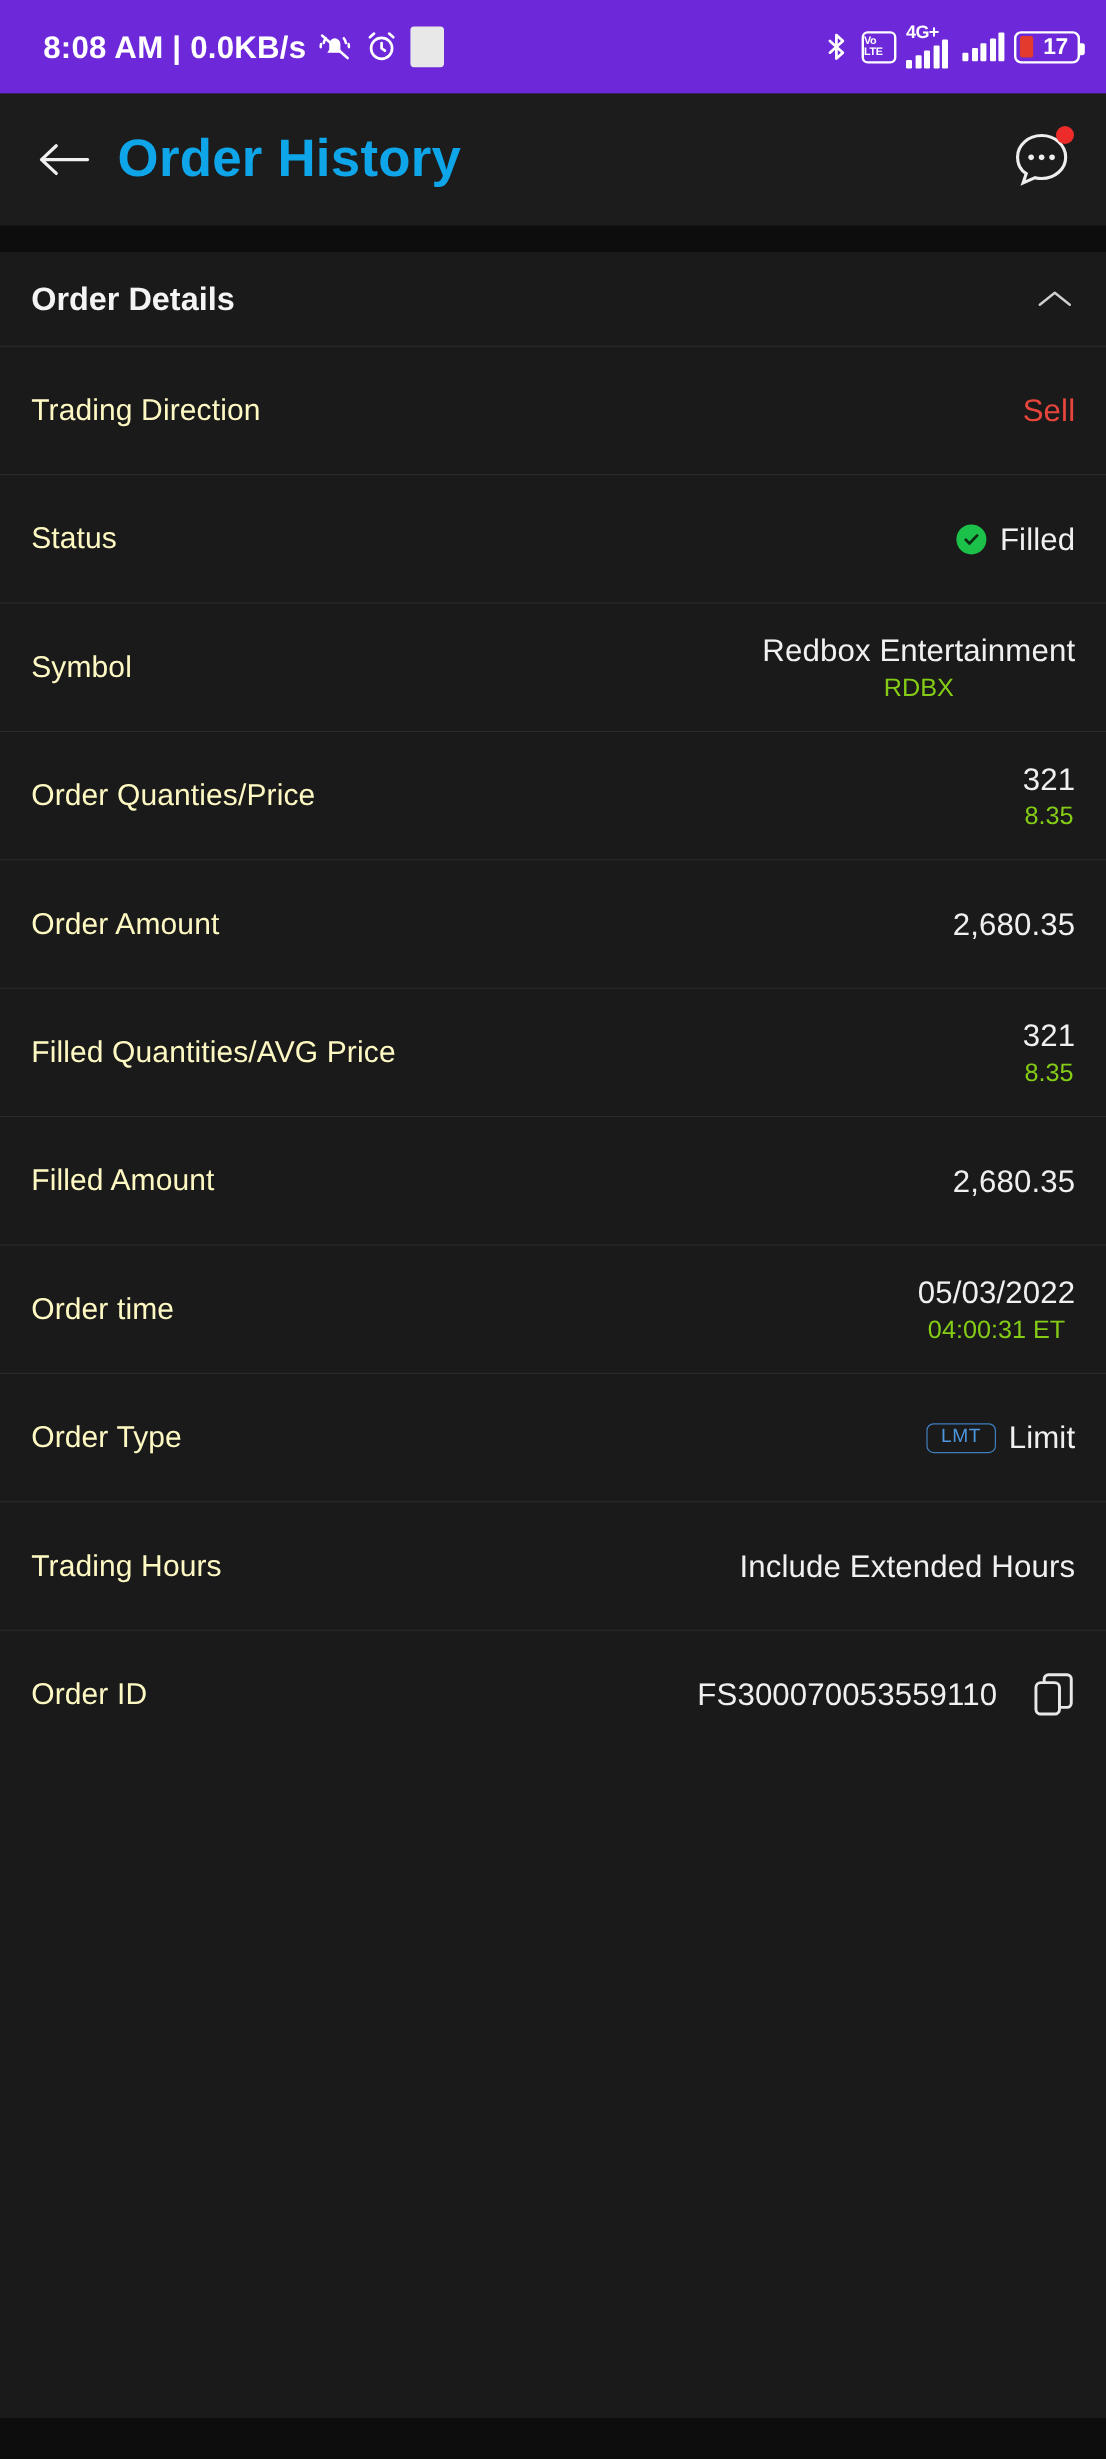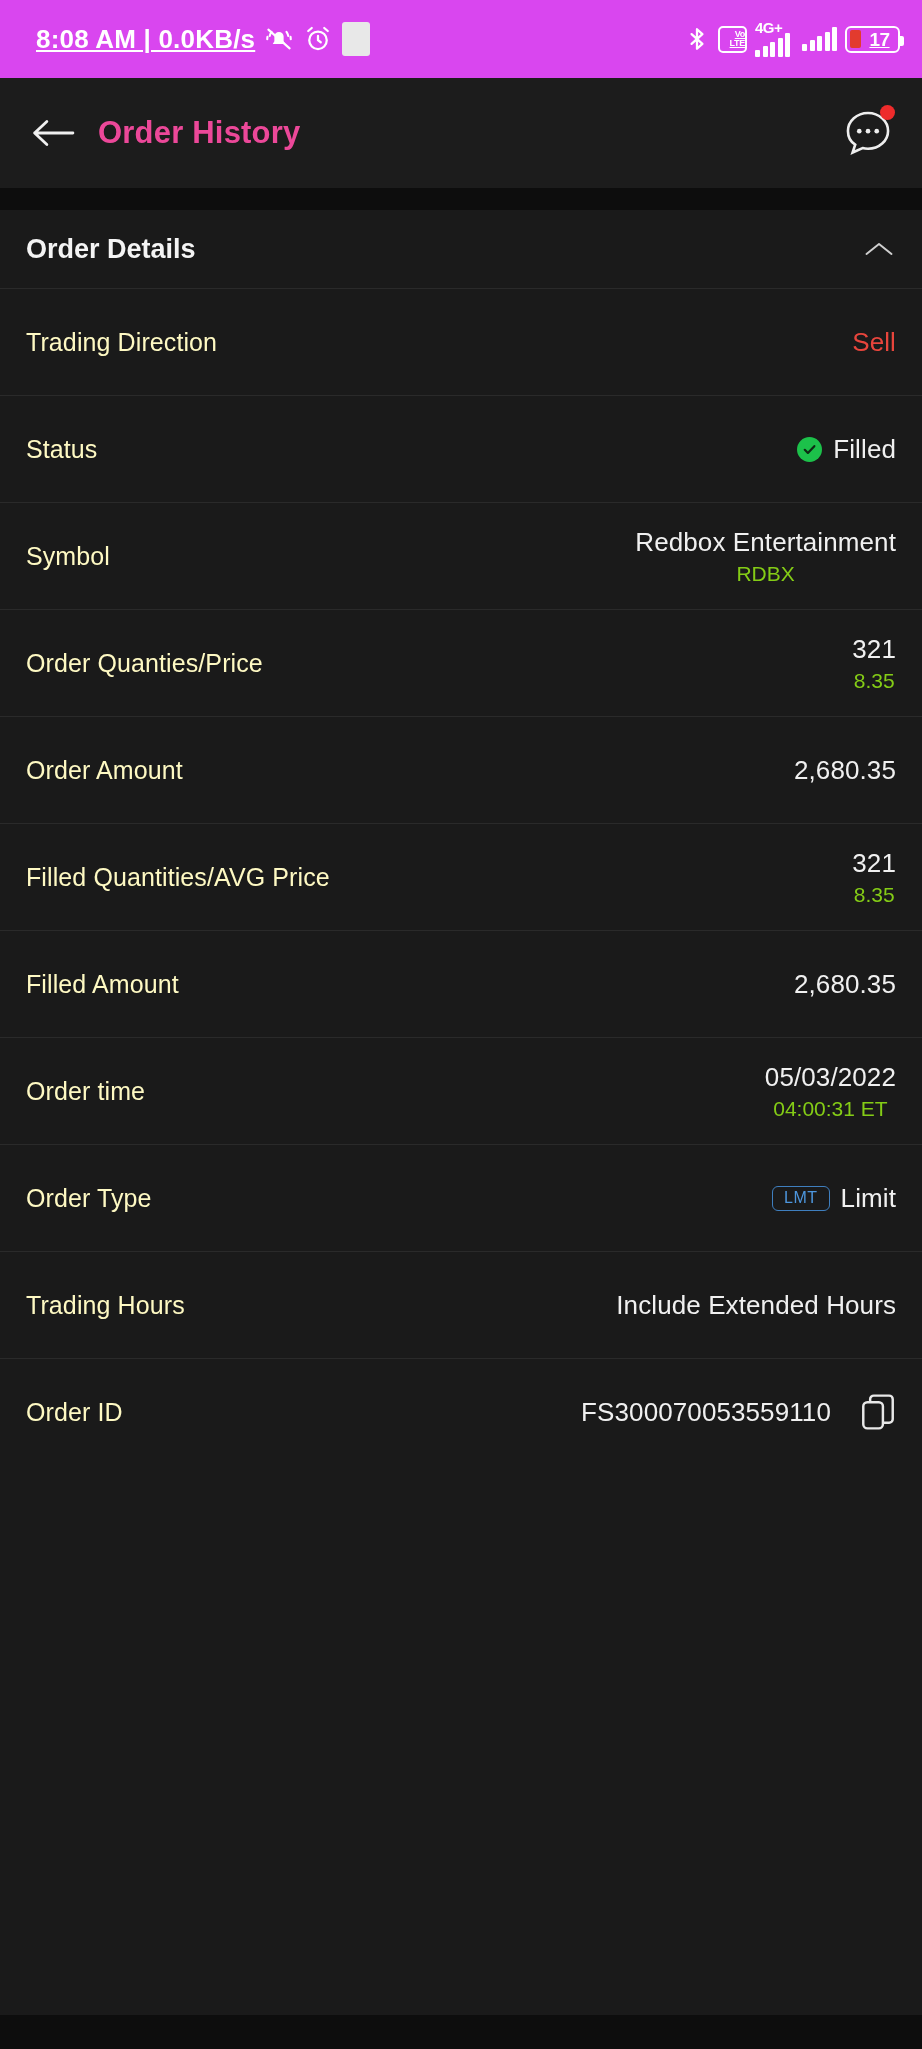--- a/index.html
+++ b/index.html
@@ -6,32 +6,32 @@
   html, body {
     width:922px; height:2049px;
     background:#000;
     font-family:"Liberation Sans", sans-serif;
     overflow:hidden;
   }
   #screen { width:922px; height:2049px; background:#1a1a1a; position:relative; display:flex; flex-direction:column; }
 
   
   .statusbar {
-    height:78px; background:#d946ef; flex:0 0 78px;
+    height:78px; background:#6d28d9; flex:0 0 78px;
     display:flex; align-items:center; justify-content:space-between;
-    padding:0 22px 0 36px; color:#fff;text-decoration:underline;
+    padding:0 22px 0 36px; color:#fff;
   }
   .sb-left { display:flex; align-items:center; gap:9px; }
   .sb-clock { font-size:26px; font-weight:700; letter-spacing:.2px; white-space:nowrap; }
   .sb-right { display:flex; align-items:center; gap:8px; }
   .ico { display:inline-flex; align-items:center; justify-content:center; }
   .volte-box {
     border:2.5px solid #fff; border-radius:5px;
     width:29px; height:27px; display:flex; flex-direction:column;
-    align-items:flex-end; justify-content:center; line-height:1;
+    align-items:flex-start; justify-content:center; line-height:1;
   }
   .volte-box b { font-size:9px; font-weight:700; letter-spacing:-.3px; }
   .netgrp { display:flex; align-items:flex-end; gap:1px; position:relative; padding-top:12px; }
   .netlabel { position:absolute; top:-2px; left:0; font-size:15px; font-weight:700; letter-spacing:-.5px; }
   .bars { display:flex; align-items:flex-end; gap:2.5px; height:24px; }
   .bars i { width:5px; background:#fff; border-radius:1px; display:block; }
   .bars i:nth-child(1){height:7px}.bars i:nth-child(2){height:11px}
   .bars i:nth-child(3){height:15px}.bars i:nth-child(4){height:19px}.bars i:nth-child(5){height:24px}
   .batt {
     width:55px; height:27px; border:2.5px solid #fff; border-radius:6px;
@@ -40,21 +40,21 @@
   .batt:after{content:"";position:absolute;right:-6px;top:8px;width:4px;height:10px;background:#fff;border-radius:0 2px 2px 0;}
   .batt-fill { width:11px; height:100%; background:#e23b2e; border-radius:2px; }
   .batt-num { font-size:19px; font-weight:700; color:#fff; line-height:1; flex:1; text-align:center; letter-spacing:-.5px;}
   .whitesq { width:28px; height:34px; background:#e8e8e8; border-radius:3px; }
 
   
   .appbar {
     flex:0 0 110px; background:#1c1c1c; display:flex; align-items:center;
     padding:0 28px 0 30px; gap:22px;
   }
-  .appbar-title { color:#ec4899; font-size:31px; font-weight:700; letter-spacing:.2px; }
+  .appbar-title { color:#0ea5e9; font-size:44px; font-weight:700; letter-spacing:.2px; }
   .spacer { flex:1; }
   .more-wrap { position:relative; width:52px; height:52px; }
   .red-dot { position:absolute; top:-2px; right:-1px; width:15px; height:15px; border-radius:50%; background:#ee2b2b; }
 
   .band { flex:0 0 22px; background:#0d0d0d; }
 
   
   .section-head {
     flex:0 0 78px; display:flex; align-items:center; justify-content:space-between;
     padding:0 28px 0 26px;

